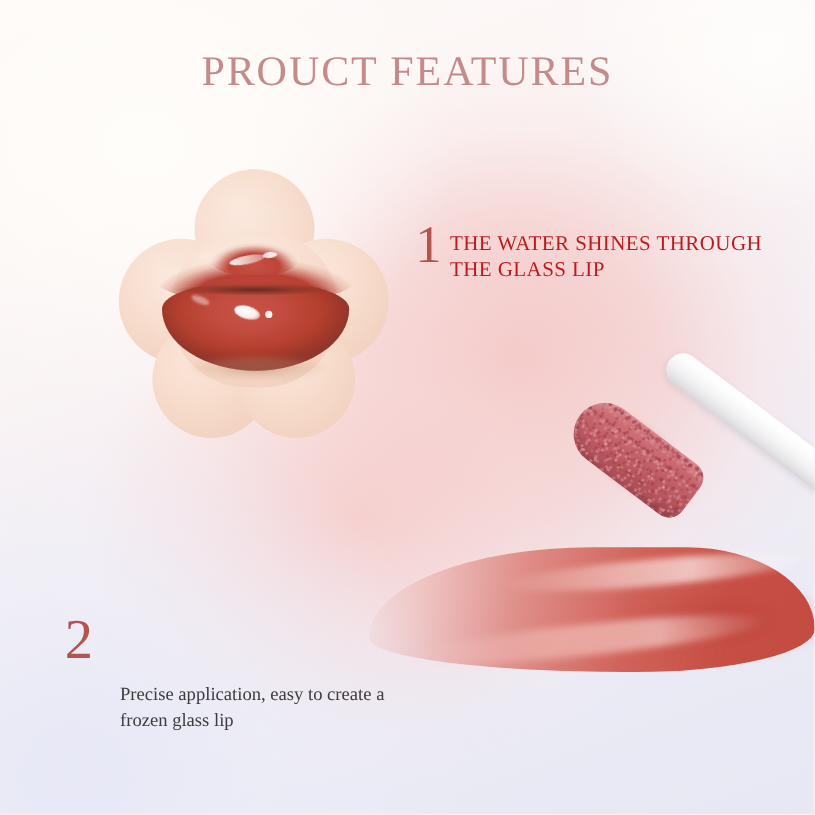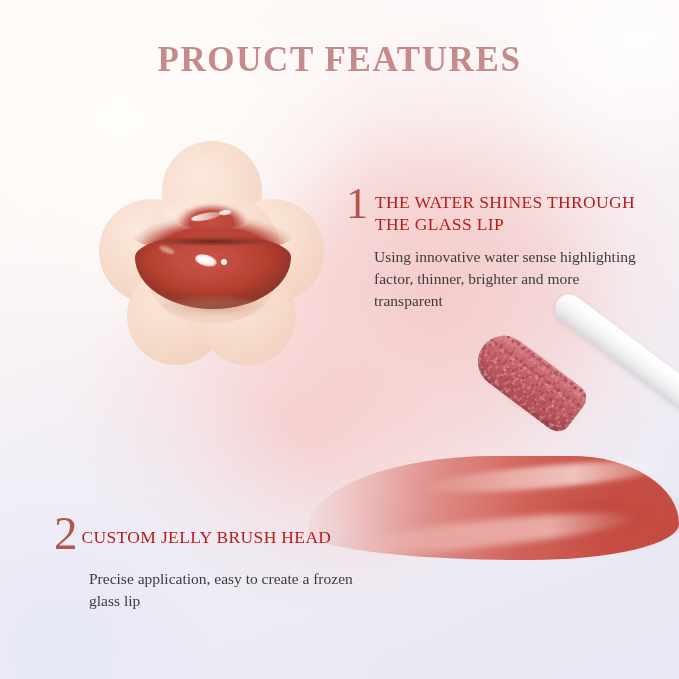--- a/index.html
+++ b/index.html
@@ -72,21 +72,21 @@
 
   
   .title {
     position: absolute;
     top: 40px;
     left: 0;
     width: 679px;
     text-align: center;
     font-size: 35px;
     letter-spacing: 1.6px;
-    font-weight: bold;
+    font-weight: normal;
     color: #c48b8a;
     text-shadow: 0 1px 0 rgba(255,255,255,0.45);
   }
 
   
   .flower-wrap {
     position: absolute;
     left: 99px;
     top: 141px;
     width: 225px;
@@ -411,21 +411,21 @@
     color: #3c3c3c;
   }
 
   #feature-1 { left: 346px; top: 186px; width: 300px; }
   #feature-1 .f-body { margin-top: 11px; margin-left: 28px; }
 
   #feature-2 { left: 54px; top: 515px; width: 300px; }
   #feature-2 .feature-head { align-items: flex-end; }
   #feature-2 .f-num { font-size: 47px; line-height: 0.78; margin-right: 4px; }
   #feature-2 .f-title { padding-top: 0; padding-bottom: 3px; }
-  #feature-2 .f-body { margin-top: 16px; margin-left: 35px; }
+  #feature-2 .f-body { margin-top: 16px; margin-left: 46px; }
 </style>
 </head>
 <body>
 
 <div id="poster">
 
   <div class="bg-layer bg-base"></div>
   <div class="bg-layer bg-glow-pink"></div>
   <div class="bg-layer bg-glow-pink-2"></div>
   <div class="bg-layer bg-glow-cream"></div>
@@ -472,24 +472,22 @@
       <div class="wand-tip-fuzz"></div>
       <div class="wand-tip-edge"></div>
     </div>
   </div>
 
   <div class="feature" id="feature-1">
     <div class="feature-head">
       <div class="f-num">1</div>
       <div class="f-title">THE WATER SHINES THROUGH THE GLASS LIP</div>
     </div>
-    <div class="f-body">Using innovative water sense highlighting factor, thinner, brighter and more transparent</div>
   </div>
 
   <div class="feature" id="feature-2">
     <div class="feature-head">
       <div class="f-num">2</div>
-      <div class="f-title">CUSTOM JELLY BRUSH HEAD</div>
     </div>
     <div class="f-body">Precise application, easy to create a frozen glass lip</div>
   </div>
 
 </div>
 
 </body></html>

